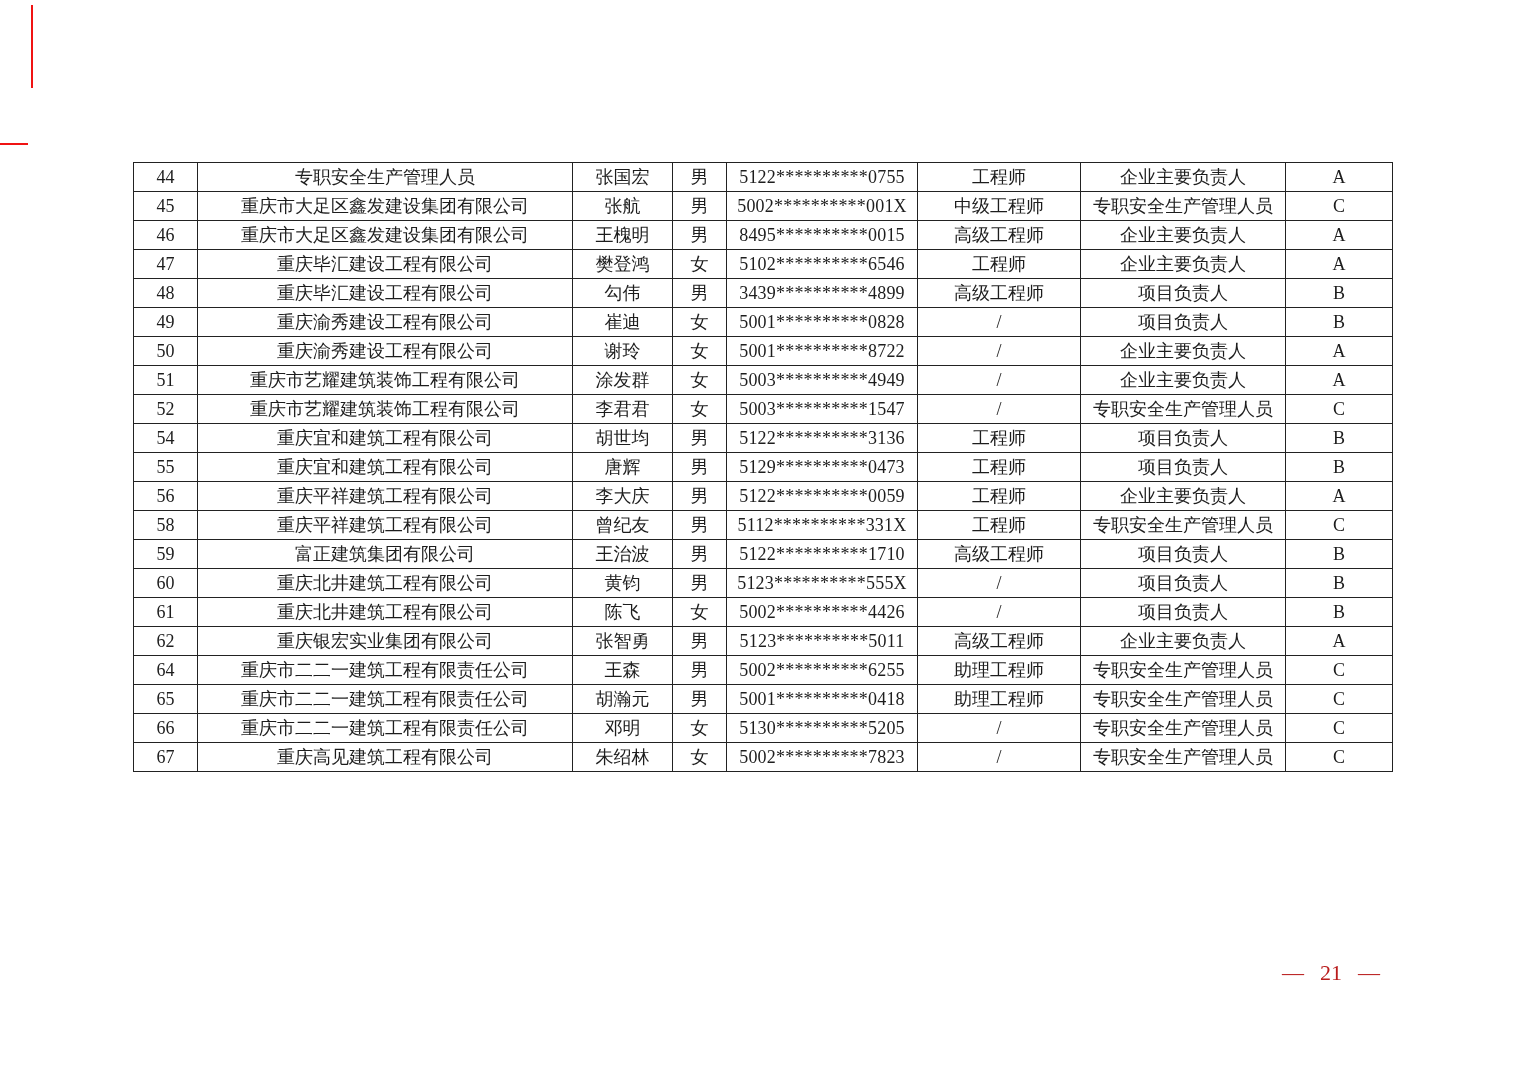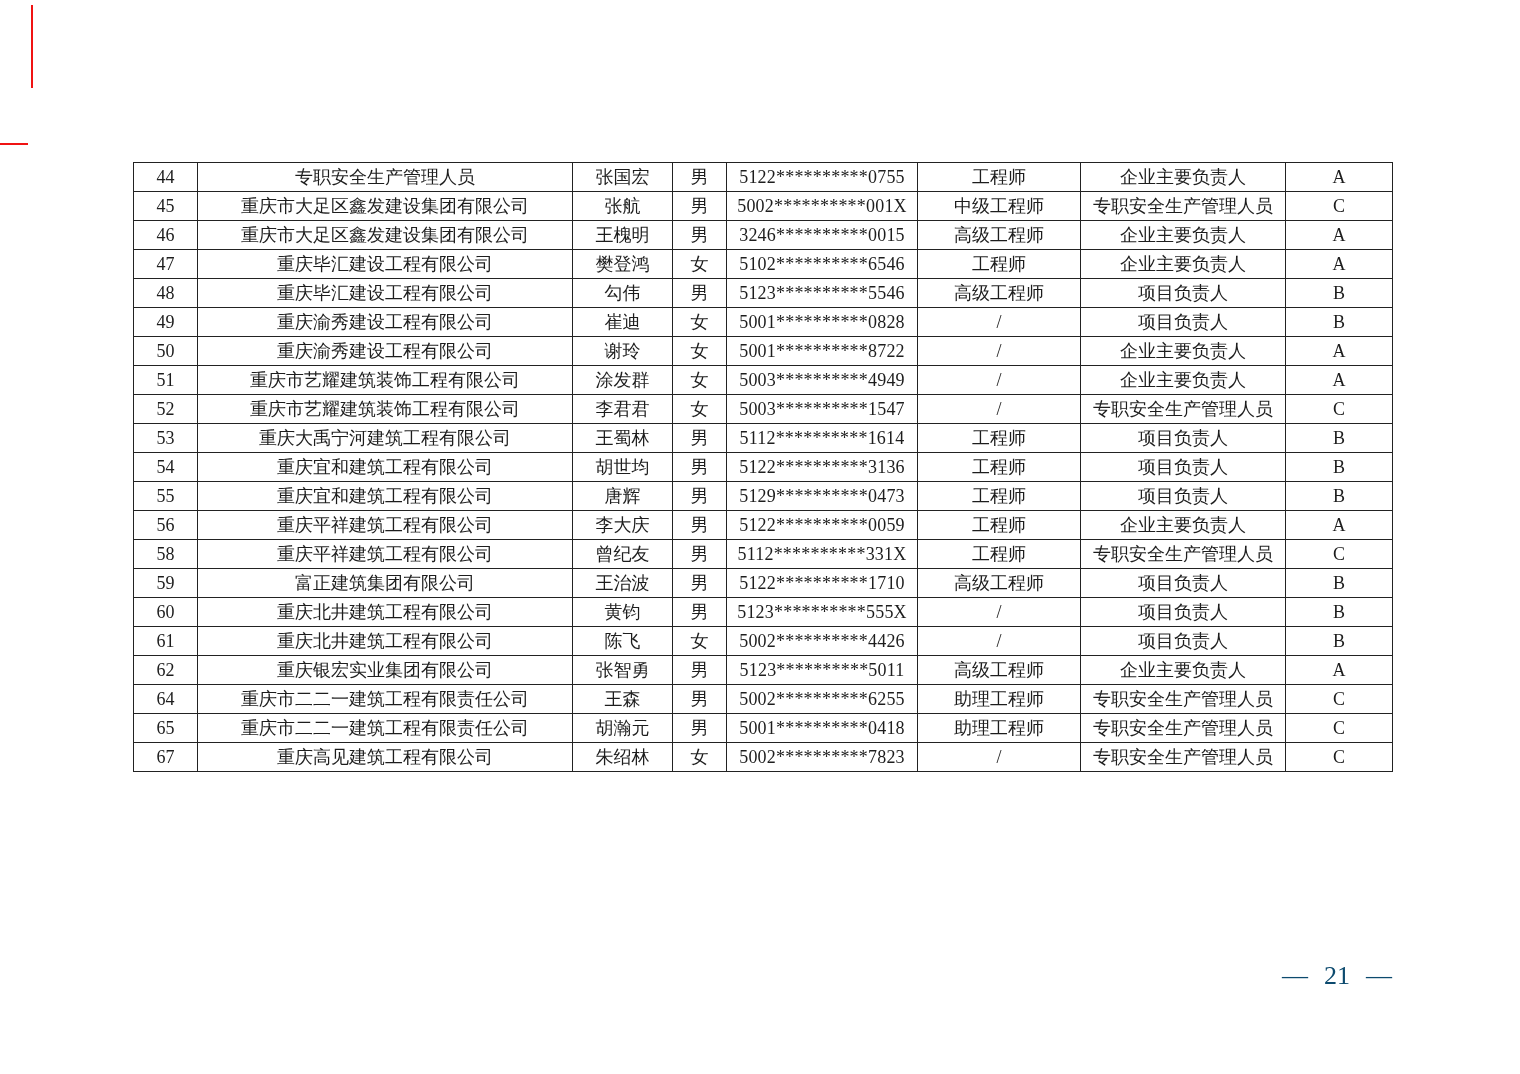--- a/index.html
+++ b/index.html
@@ -37,23 +37,23 @@
     font-family: "Liberation Serif", "DejaVu Serif", serif;
     color: #1d1d1d;
   }
   td.col-id { font-size: 18px; letter-spacing: 0.2px; }
   td.col-no { font-size: 17px; }
   td.col-grade { font-size: 17px; }
   .page-number {
     position: absolute;
     left: 1282px;
     top: 960px;
-    font-size: 26px;
+    font-size: 22px;
     line-height: 1.2;
-    color: #0c4a6e;
+    color: #b91c1c;
     white-space: nowrap;
   }
   .page-number .dash { letter-spacing: 0; }
   .page-number .num { margin: 0 16px; }
   .crop-mark { position: absolute; background: #f01313; }
   .crop-mark.v { width: 2px; height: 83px; top: 5px; }
   .crop-mark.h { width: 28px; height: 2px; top: 143px; }
 </style>
 </head>
 <body>
@@ -95,41 +95,41 @@
           <td class="col-id">5002**********001X</td>
           <td class="col-title">中级工程师</td>
           <td class="col-role">专职安全生产管理人员</td>
           <td class="col-grade">C</td>
         </tr>
         <tr>
           <td class="col-no">46</td>
           <td class="col-company">重庆市大足区鑫发建设集团有限公司</td>
           <td class="col-name">王槐明</td>
           <td class="col-gender">男</td>
-          <td class="col-id">3246**********0015</td>
+          <td class="col-id">8495**********0015</td>
           <td class="col-title">高级工程师</td>
           <td class="col-role">企业主要负责人</td>
           <td class="col-grade">A</td>
         </tr>
         <tr>
           <td class="col-no">47</td>
           <td class="col-company">重庆毕汇建设工程有限公司</td>
           <td class="col-name">樊登鸿</td>
           <td class="col-gender">女</td>
           <td class="col-id">5102**********6546</td>
           <td class="col-title">工程师</td>
           <td class="col-role">企业主要负责人</td>
           <td class="col-grade">A</td>
         </tr>
         <tr>
           <td class="col-no">48</td>
           <td class="col-company">重庆毕汇建设工程有限公司</td>
           <td class="col-name">勾伟</td>
           <td class="col-gender">男</td>
-          <td class="col-id">5123**********5546</td>
+          <td class="col-id">3439**********4899</td>
           <td class="col-title">高级工程师</td>
           <td class="col-role">项目负责人</td>
           <td class="col-grade">B</td>
         </tr>
         <tr>
           <td class="col-no">49</td>
           <td class="col-company">重庆渝秀建设工程有限公司</td>
           <td class="col-name">崔迪</td>
           <td class="col-gender">女</td>
           <td class="col-id">5001**********0828</td>
@@ -161,30 +161,20 @@
           <td class="col-no">52</td>
           <td class="col-company">重庆市艺耀建筑装饰工程有限公司</td>
           <td class="col-name">李君君</td>
           <td class="col-gender">女</td>
           <td class="col-id">5003**********1547</td>
           <td class="col-title">/</td>
           <td class="col-role">专职安全生产管理人员</td>
           <td class="col-grade">C</td>
         </tr>
         <tr>
-          <td class="col-no">53</td>
-          <td class="col-company">重庆大禹宁河建筑工程有限公司</td>
-          <td class="col-name">王蜀林</td>
-          <td class="col-gender">男</td>
-          <td class="col-id">5112**********1614</td>
-          <td class="col-title">工程师</td>
-          <td class="col-role">项目负责人</td>
-          <td class="col-grade">B</td>
-        </tr>
-        <tr>
           <td class="col-no">54</td>
           <td class="col-company">重庆宜和建筑工程有限公司</td>
           <td class="col-name">胡世均</td>
           <td class="col-gender">男</td>
           <td class="col-id">5122**********3136</td>
           <td class="col-title">工程师</td>
           <td class="col-role">项目负责人</td>
           <td class="col-grade">B</td>
         </tr>
         <tr>
@@ -271,20 +261,30 @@
           <td class="col-no">65</td>
           <td class="col-company">重庆市二二一建筑工程有限责任公司</td>
           <td class="col-name">胡瀚元</td>
           <td class="col-gender">男</td>
           <td class="col-id">5001**********0418</td>
           <td class="col-title">助理工程师</td>
           <td class="col-role">专职安全生产管理人员</td>
           <td class="col-grade">C</td>
         </tr>
         <tr>
+          <td class="col-no">66</td>
+          <td class="col-company">重庆市二二一建筑工程有限责任公司</td>
+          <td class="col-name">邓明</td>
+          <td class="col-gender">女</td>
+          <td class="col-id">5130**********5205</td>
+          <td class="col-title">/</td>
+          <td class="col-role">专职安全生产管理人员</td>
+          <td class="col-grade">C</td>
+        </tr>
+        <tr>
           <td class="col-no">67</td>
           <td class="col-company">重庆高见建筑工程有限公司</td>
           <td class="col-name">朱绍林</td>
           <td class="col-gender">女</td>
           <td class="col-id">5002**********7823</td>
           <td class="col-title">/</td>
           <td class="col-role">专职安全生产管理人员</td>
           <td class="col-grade">C</td>
         </tr>
       </tbody>

